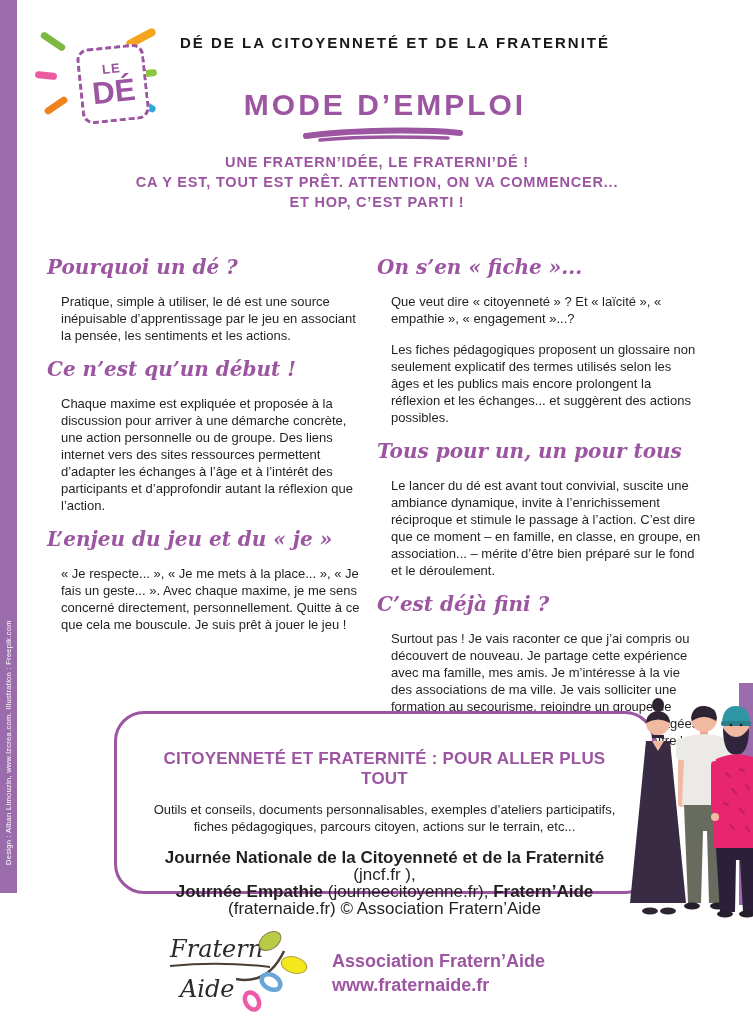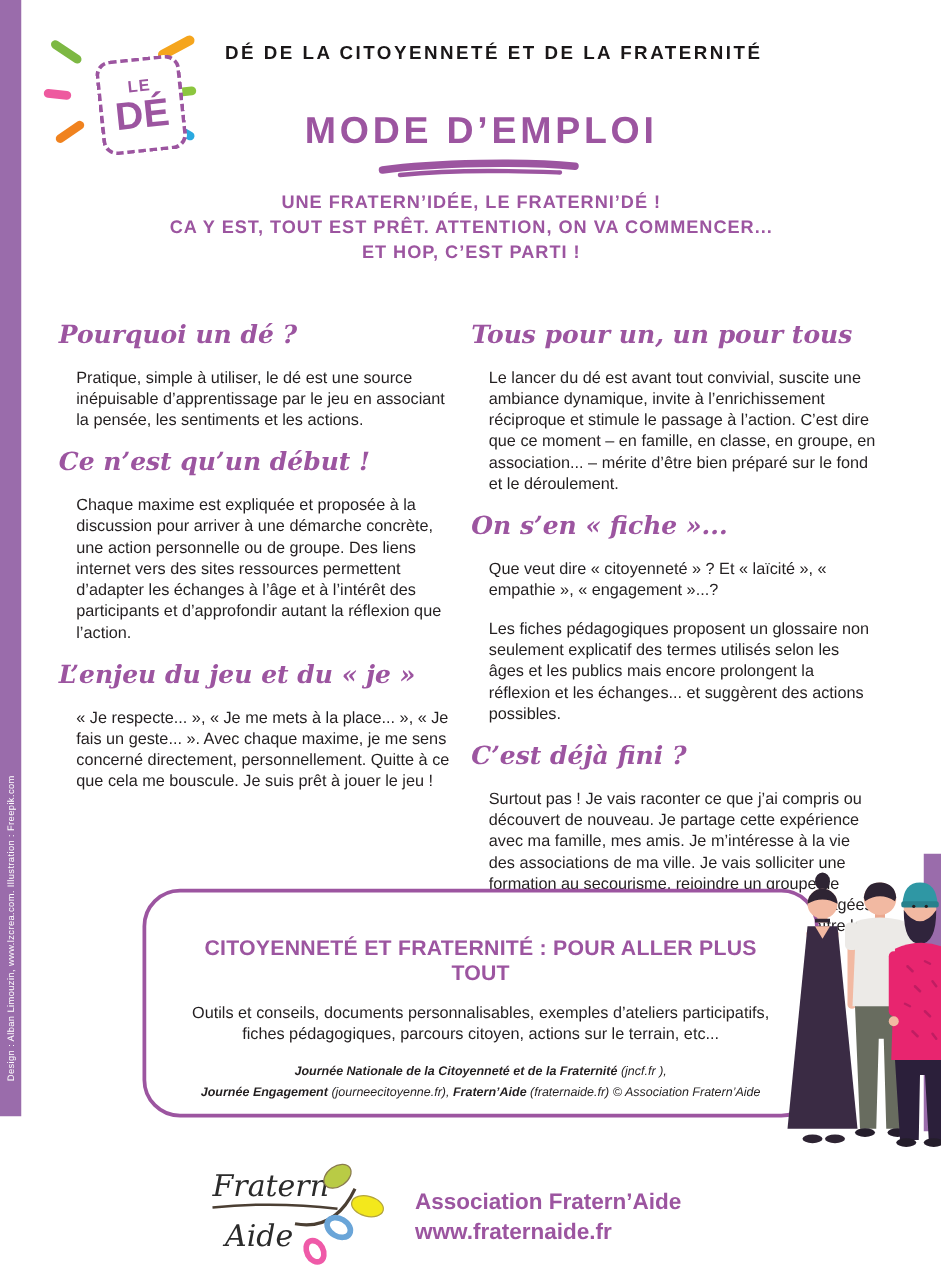--- a/index.html
+++ b/index.html
@@ -41,21 +41,21 @@
   .sec h3{font-family:"DejaVu Serif",serif;font-style:italic;font-weight:bold;color:#9c55a0;
         font-size:20px;line-height:23px;margin:0 0 8px 0;}
   .sec p{margin:14px;font-size:13px;line-height:17px;}
   .sec p.second{margin-top:12px;}
   
   .callout{position:absolute;left:114px;top:711px;width:541px;height:183px;box-sizing:border-box;
         border:3.5px solid #9c55a0;border-radius:30px;background:#fff;text-align:center;
         padding:35px 28px 0 28px;z-index:2;}
   .callout h2{color:#9c55a0;font-size:17px;margin:0 0 12px 0;letter-spacing:.2px;}
   .callout .desc{font-size:13px;line-height:17px;margin:0 0 14px 0;}
-  .callout .credits{font-size:10px;line-height:17px;margin:0;font-style:italic;}
+  .callout .credits{font-size:17px;line-height:17px;margin:0;}
   
   .people{position:absolute;left:612px;top:697px;z-index:3;}
   
   .footer{position:absolute;left:168px;top:925px;display:flex;align-items:center;gap:14px;}
   .footer-text{color:#9c55a0;font-weight:bold;font-size:18px;line-height:24px;}
 </style>
 </head>
 <body>
 
 <div class="page">
@@ -101,44 +101,44 @@
         <h3>Ce n’est qu’un début !</h3>
         <p>Chaque maxime est expliquée et proposée à la discussion pour arriver à une démarche concrète, une action personnelle ou de groupe. Des liens internet vers des sites ressources permettent d’adapter les échanges à l’âge et à l’intérêt des participants et d’approfondir autant la réflexion que l’action.</p>
       </div>
       <div class="sec">
         <h3>L’enjeu du jeu et du « je »</h3>
         <p>« Je respecte... », « Je me mets à la place... », « Je fais un geste... ». Avec chaque maxime, je me sens concerné directement, personnellement. Quitte à ce que cela me bouscule. Je suis prêt à jouer le jeu !</p>
       </div>
     </div>
     <div class="col-right">
       <div class="sec">
-        <h3>Tous pour un, un pour tous</h3>
-        <p>Le lancer du dé est avant tout convivial, suscite une ambiance dynamique, invite à l’enrichissement réciproque et stimule le passage à l’action. C’est dire que ce moment – en famille, en classe, en groupe, en association... – mérite d’être bien préparé sur le fond et le déroulement.</p>
-      </div>
-      <div class="sec">
         <h3>On s’en « fiche »...</h3>
         <p>Que veut dire « citoyenneté » ? Et « laïcité », « empathie », « engagement »...?</p>
         <p class="second">Les fiches pédagogiques proposent un glossaire non seulement explicatif des termes utilisés selon les âges et les publics mais encore prolongent la réflexion et les échanges... et suggèrent des actions possibles.</p>
+      </div>
+      <div class="sec">
+        <h3>Tous pour un, un pour tous</h3>
+        <p>Le lancer du dé est avant tout convivial, suscite une ambiance dynamique, invite à l’enrichissement réciproque et stimule le passage à l’action. C’est dire que ce moment – en famille, en classe, en groupe, en association... – mérite d’être bien préparé sur le fond et le déroulement.</p>
       </div>
       <div class="sec">
         <h3>C’est déjà fini ?</h3>
         <p>Surtout pas ! Je vais raconter ce que j’ai compris ou découvert de nouveau. Je partage cette expérience avec ma famille, mes amis. Je m’intéresse à la vie des associations de ma ville. Je vais solliciter une formation au secourisme, rejoindre un groupe de soutien scolaire, rendre visite à des personnes âgées, participer à la fête des voisins… et faire connaître la variété des initiatives en lien avec la Journée nationale de la citoyenneté et de la fraternité.</p>
       </div>
     </div>
   </div>
 
   <div class="callout">
     <h2>CITOYENNETÉ ET FRATERNITÉ : POUR ALLER PLUS TOUT</h2>
     <p class="desc">
       <span>Outils et conseils, documents personnalisables, exemples d’ateliers participatifs,</span><br>
       <span>fiches pédagogiques, parcours citoyen, actions sur le terrain, etc...</span>
     </p>
     <p class="credits">
       <b>Journée Nationale de la Citoyenneté et de la Fraternité</b><span> (jncf.fr ),</span><br>
-      <b>Journée Engagement</b><span> (journeecitoyenne.fr), </span><b>Fratern’Aide</b><span> (fraternaide.fr) © Association Fratern’Aide</span>
+      <b>Journée Empathie</b><span> (journeecitoyenne.fr), </span><b>Fratern’Aide</b><span> (fraternaide.fr) © Association Fratern’Aide</span>
     </p>
   </div>
 
   <svg class="people" width="141" height="228" viewBox="0 0 141 228">
 
     <g>
       <ellipse cx="46" cy="8" rx="6" ry="7" fill="#2e2433"></ellipse>
       <circle cx="46" cy="26" r="12" fill="#f2b9a2"></circle>
       <path d="M34,26 a12,12 0 0,1 24,0 q-12,-7 -24,0 z" fill="#2e2433"></path>
       <rect x="42" y="35" width="8" height="6" fill="#f2b9a2"></rect>

